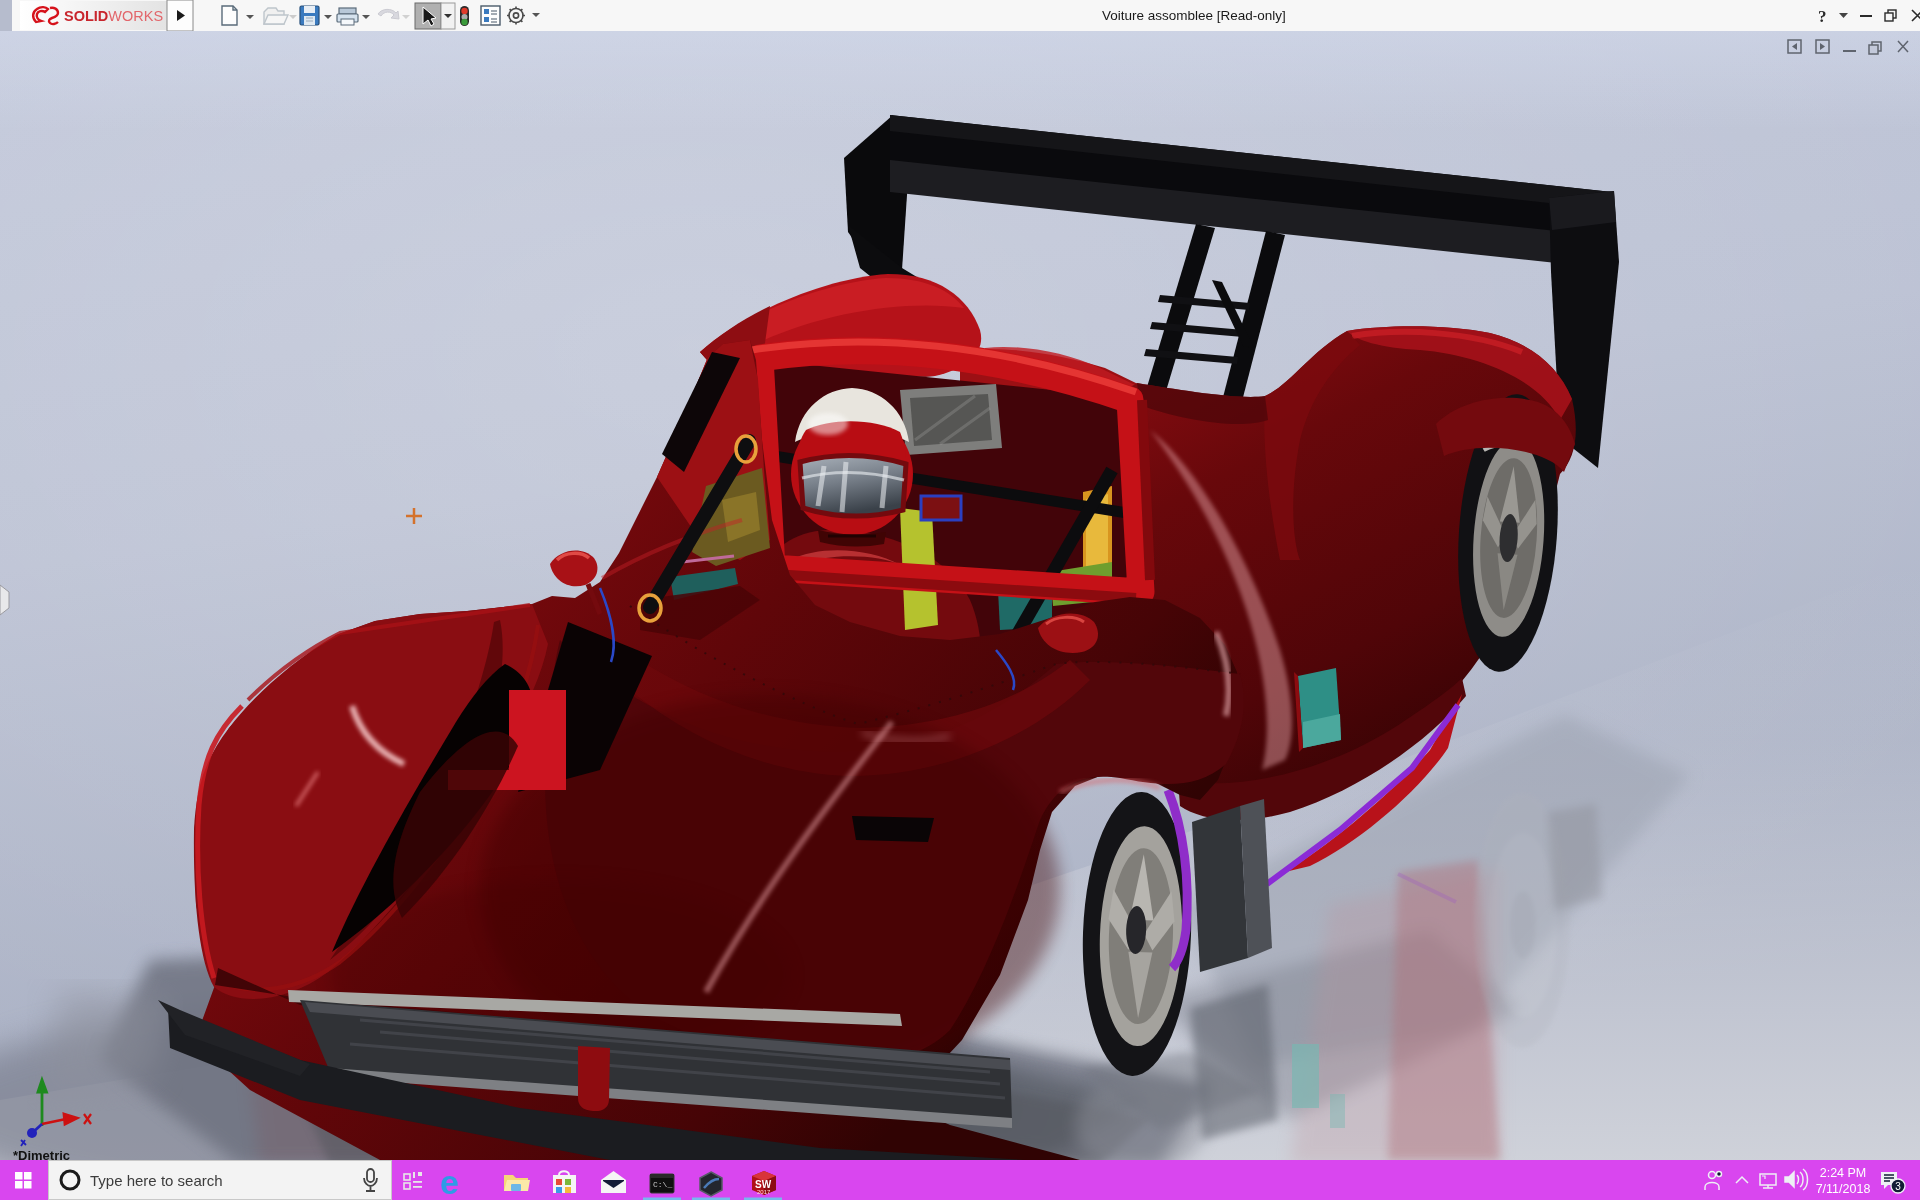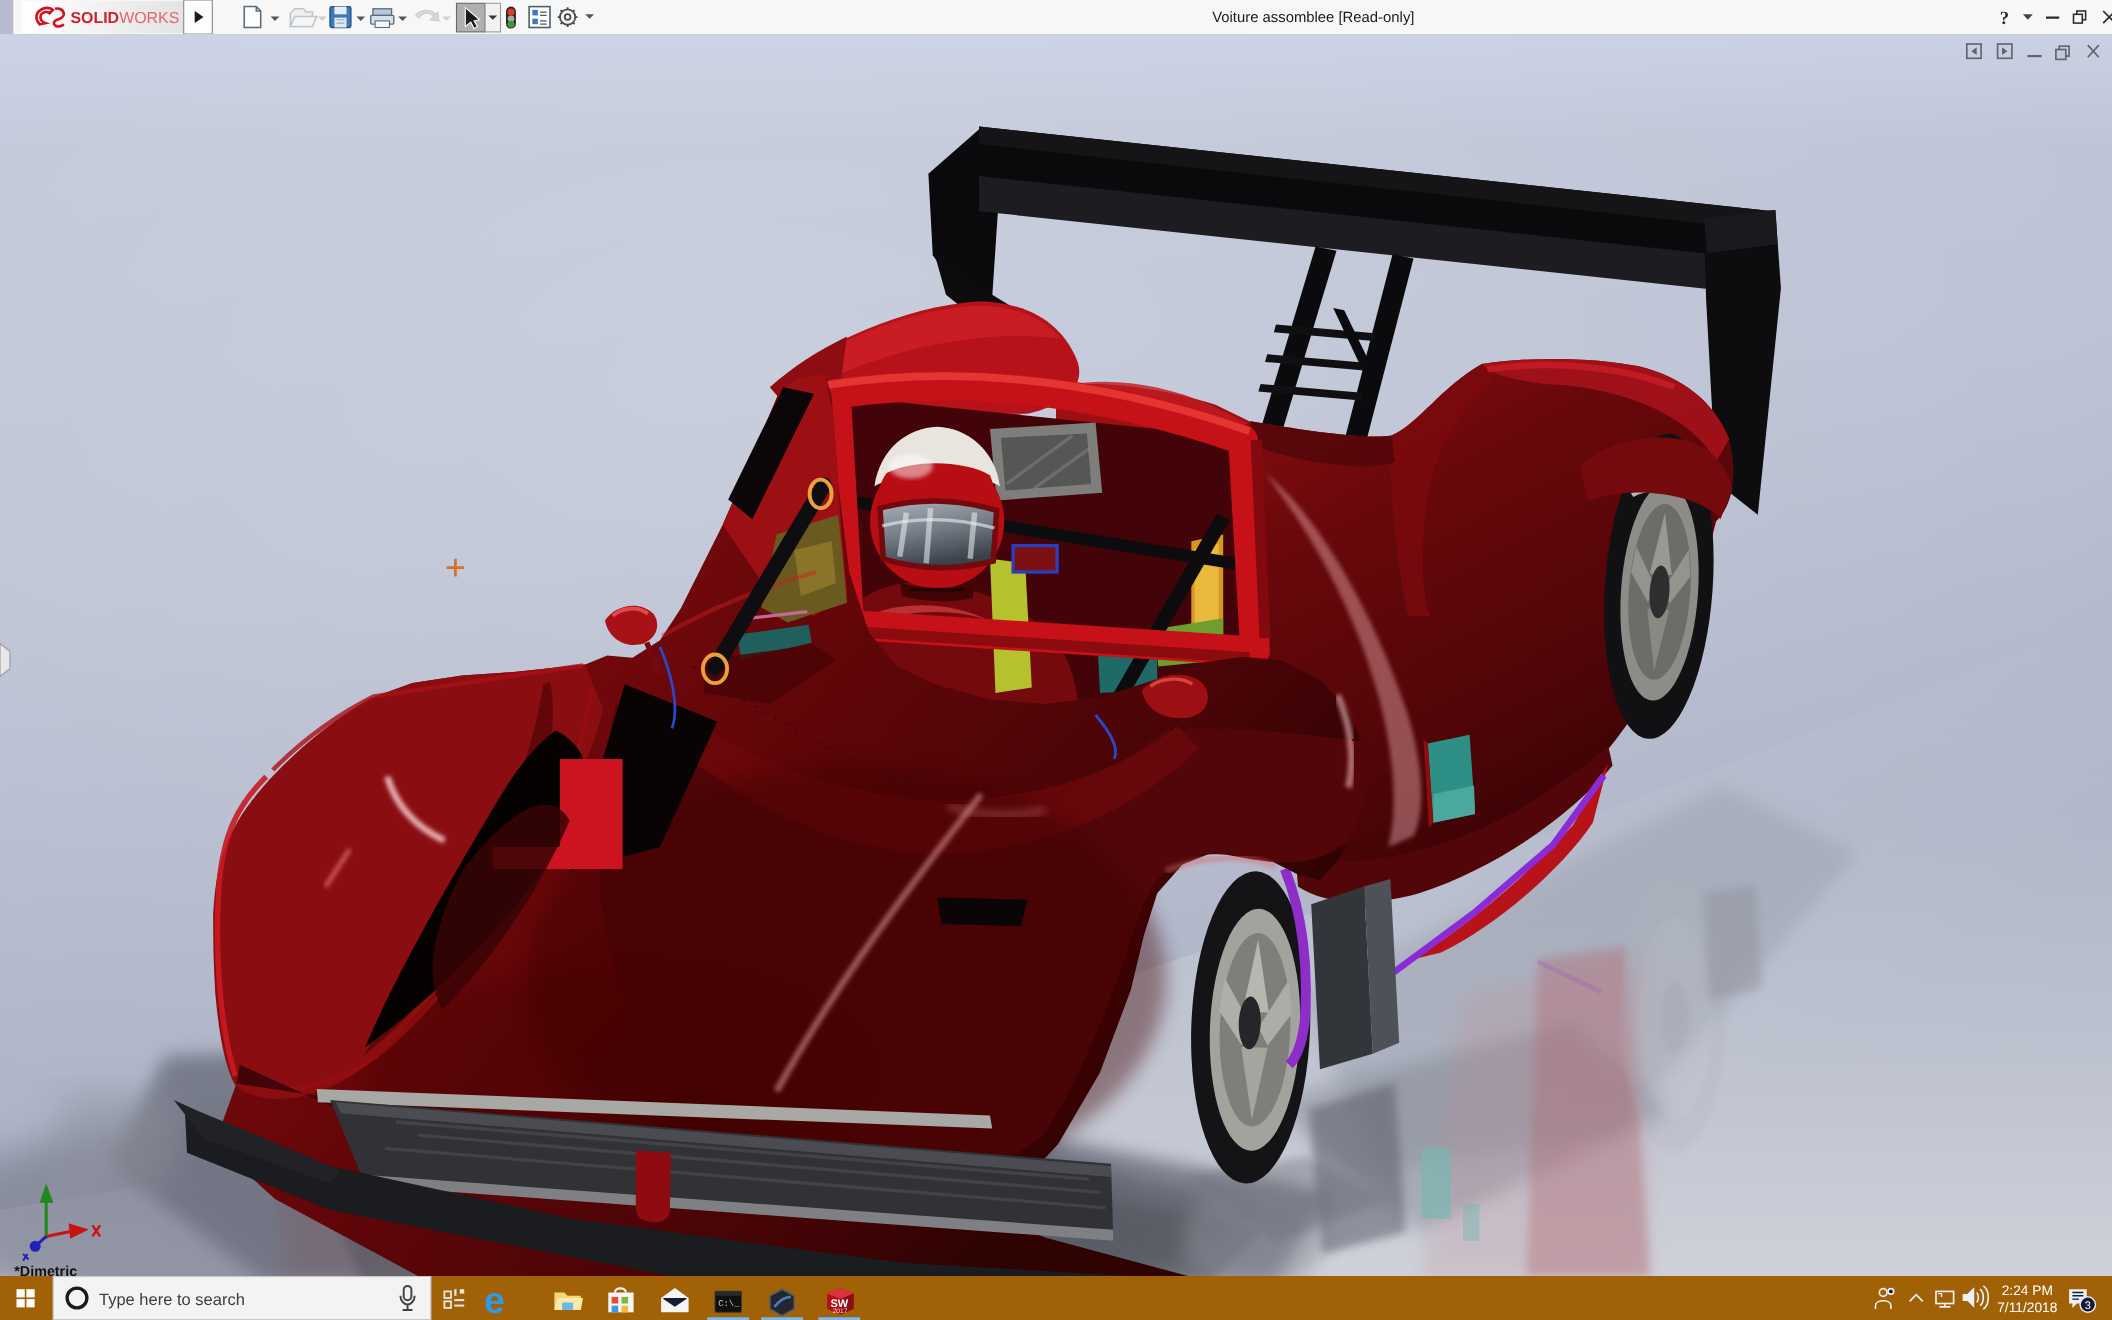--- a/index.html
+++ b/index.html
@@ -1,19 +1,19 @@
 <!DOCTYPE html>
 <html><head>
 <meta charset="utf-8">
 <style>
 *{margin:0;padding:0;box-sizing:border-box}
 html,body{width:1920px;height:1200px;overflow:hidden;font-family:"Liberation Sans",sans-serif;background:#b6bccd}
 #titlebar{position:absolute;left:12px;top:0;width:1920px;height:31px;background:#fca5a5;border-bottom:1px solid #d8d8d8;z-index:10}
 #scene{position:absolute;left:0;top:0;z-index:1}
-#taskbar{position:absolute;left:0;top:1160px;width:1920px;height:40px;background:#a16207;z-index:10}
+#taskbar{position:absolute;left:0;top:1160px;width:1920px;height:40px;background:#d946ef;z-index:10}
 </style>
 </head>
 <body>
 <svg id="scene" width="1920" height="1200" viewBox="0 0 1920 1200">
 <defs>
 <linearGradient id="sky" x1="0" y1="0" x2="0.25" y2="1">
 <stop offset="0" stop-color="#c2c8da"></stop>
         <stop offset="0.45" stop-color="#bcc2d4"></stop>
         <stop offset="1" stop-color="#a6adc0"></stop>
 </linearGradient>

